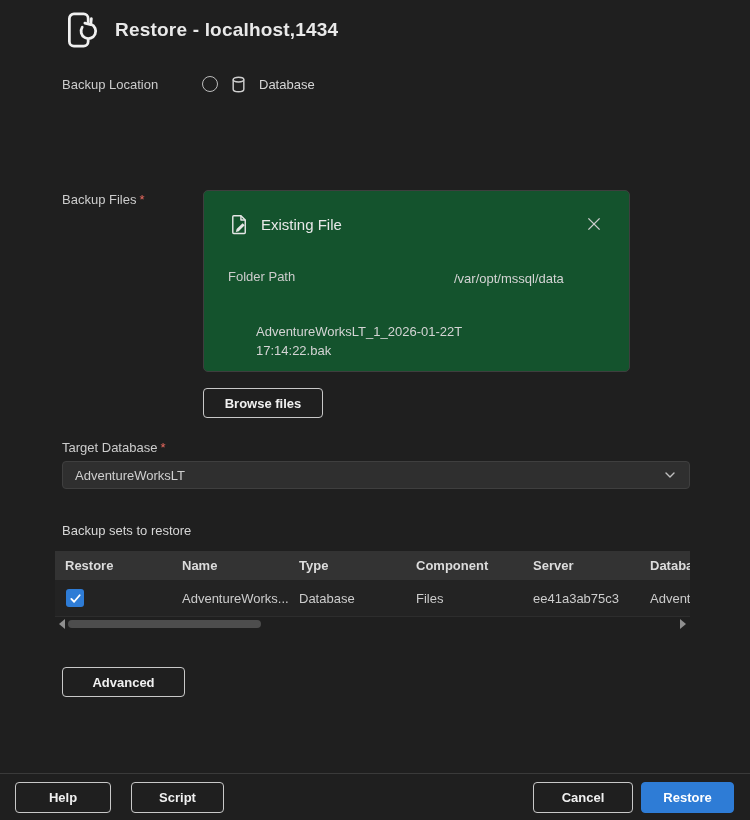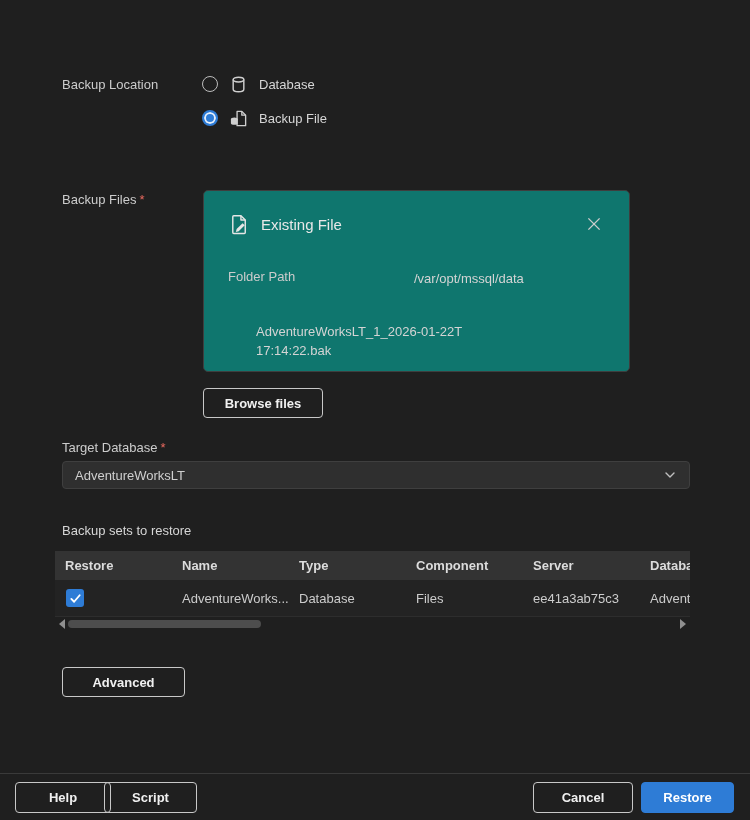--- a/index.html
+++ b/index.html
@@ -31,42 +31,42 @@
   .radio.checked {
     border: 2px solid #2e7cd6; background: #2e7cd6;
     box-shadow: inset 0 0 0 2px #e6f0fb;
   }
   .opt-icon { width: 21px; height: 21px; display: flex; align-items: center; justify-content: center; }
   .opt-label { font-size: 13px; color: #d6d6d6; }
 
   
   .card {
     position: absolute; left: 203px; top: 190px; width: 427px; height: 182px;
-    background: #0f766e; border: 1px solid #3e3e3e; border-radius: 5px;
+    background: #14532d; border: 1px solid #3e3e3e; border-radius: 5px;
   }
   .card-head { position: absolute; left: 24px; top: 22px; display: flex; align-items: center; gap: 10px; }
   .card-title { font-size: 15px; font-weight: 400; color: #e8e8e8; }
   .card-close { position: absolute; right: 26px; top: 24px; width: 18px; height: 18px; cursor: pointer; }
-  .kv { position: absolute; left: 24px; display: flex; font-size: 13px; }
+  .kv { position: absolute; left: 24px; display: flex; font-size: 13px; gap: 40px; }
   .kv .k { width: 158px; color: #cccccc; flex: 0 0 auto; }
   .kv .v { color: #d4d4d4; width: 210px; word-break: break-all; line-height: 19px; margin-left: 28px; }
 
   
   .btn {
     position: absolute; display: flex; align-items: center; justify-content: center;
     height: 30px; border: 1px solid #c8c8c8; border-radius: 4px;
     background: transparent; color: #f0f0f0; font-size: 13px; font-weight: 700;
     font-family: "Liberation Sans", sans-serif; cursor: pointer;
   }
   .btn.primary { background: #2e7cd6; border-color: #2e7cd6; color: #ffffff; }
 
   .btn-browse { left: 203px; top: 388px; width: 120px; }
   .btn-advanced { left: 62px; top: 667px; width: 123px; }
   .btn-help { left: 15px; top: 782px; width: 96px; height: 31px; }
-  .btn-script { left: 104px; top: 782px; width: 93px; height: 31px; }
+  .btn-script { left: 131px; top: 782px; width: 93px; height: 31px; }
   .btn-cancel { left: 533px; top: 782px; width: 100px; height: 31px; }
   .btn-restore { left: 641px; top: 782px; width: 93px; height: 31px; }
 
   
   .lbl-target { top: 440px; font-size: 13px; }
   .dropdown {
     position: absolute; left: 62px; top: 461px; width: 628px; height: 28px;
     background: #2f2f2f; border: 1px solid #3f3f3f; border-radius: 4px;
     display: flex; align-items: center; padding: 0 12px; cursor: pointer;
   }
@@ -95,47 +95,43 @@
   
   .footer-divider { position: absolute; left: 0; top: 773px; width: 750px; height: 1px; background: #3a3a3a; }
 
   svg { display: block; }
 </style>
 </head>
 <body>
 
 <div class="stage">
 
+  <div class="hdr">
+    <div class="hdr-icon">
+      <svg viewBox="0 0 48 48" width="44" height="44" fill="none" stroke="#f0f0f0" stroke-width="3" stroke-linecap="round" stroke-linejoin="round">
+        <path d="M34 15 v-3.5 a5 5 0 0 0 -5 -5 h-10.5 a5 5 0 0 0 -5 5 v25 a5 5 0 0 0 5 5 H29 a5 5 0 0 0 5 -5 v-2"></path>
+        <path d="M27.5 21 a8 8 0 1 0 9.5 -3.2"></path>
+        <path d="M37.5 11.5 l-0.7 6.6 l-6.4 -1.6" fill="none"></path>
+      </svg>
+    </div>
+    <div class="hdr-title">Restore - localhost,1434</div>
+  </div>
 
   <div class="field-label" style="top:77px">Backup Location</div>
 
   <div class="radio-group">
     <div class="radio-row">
       <span class="radio"></span>
       <span class="opt-icon">
         <svg viewBox="0 0 20 20" width="19" height="19" fill="none" stroke="#cfcfcf" stroke-width="1.5">
           <ellipse cx="10" cy="4.8" rx="5.6" ry="2.5"></ellipse>
           <path d="M4.4 4.8 v10.2 c0 1.5 2.5 2.6 5.6 2.6 s5.6 -1.1 5.6 -2.6 v-10.2"></path>
         </svg>
       </span>
       <span class="opt-label">Database</span>
-    </div>
-    <div class="radio-row">
-      <span class="radio checked"></span>
-      <span class="opt-icon">
-        <svg viewBox="0 0 20 20" width="19" height="19">
-          <path d="M8.5 2.5 h5 l4 4 v11 h-9 z" fill="none" stroke="#cfcfcf" stroke-width="1.4" stroke-linejoin="round"></path>
-          <path d="M13.5 2.5 v4 h4" fill="none" stroke="#cfcfcf" stroke-width="1.4" stroke-linejoin="round"></path>
-          <g fill="#cfcfcf">
-            <ellipse cx="5.6" cy="10.6" rx="3.6" ry="1.7"></ellipse>
-            <path d="M2 10.6 v4.4 c0 .95 1.6 1.7 3.6 1.7 s3.6 -.75 3.6 -1.7 v-4.4 z"></path>
-          </g>
-        </svg>
-      </span>
-      <span class="opt-label">Backup File</span>
     </div>
   </div>
 
   <div class="field-label" style="top:192px">
     <span>Backup Files</span><span class="req">*</span>
   </div>
 
   <div class="card">
     <div class="card-head">
       <span>

